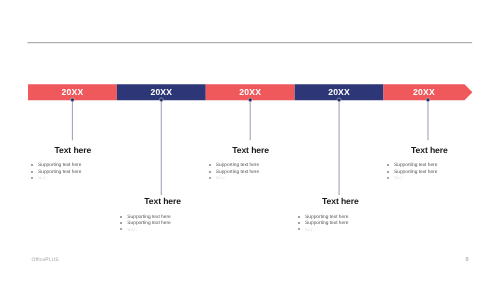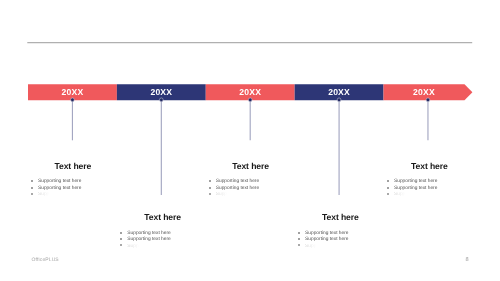--- a/index.html
+++ b/index.html
@@ -5,21 +5,21 @@
   html,body{margin:0;padding:0;background:#fff;}
   body{width:500px;height:281px;background:#fff;font-family:"Liberation Sans",sans-serif;
        overflow:hidden;position:relative;-webkit-font-smoothing:antialiased;text-rendering:geometricPrecision;}
   .slide{position:absolute;left:0;top:0;width:500px;height:281px;background:#fff;border-radius:25px;}
   .divider{position:absolute;left:0;top:41.95px;}
   .tlsvg{position:absolute;left:0;top:0;}
   .tl-label{position:absolute;color:#ffffff;font-weight:bold;font-size:8.6px;letter-spacing:.2px;
             text-align:center;white-space:nowrap;transform:translateX(-50%);}
   .grp{position:absolute;width:120px;}
   .gtitle{font-size:8.6px;font-weight:bold;color:#1a1a1a;text-align:center;
-          letter-spacing:-.1px;white-space:nowrap;margin-top:16px;}
+          letter-spacing:-.1px;white-space:nowrap;}
   .bul{margin:8.3px 0 0 0;padding:0;list-style:none;}
   .bul li{font-size:4.82px;color:#4f4f4f;position:relative;padding-left:7.8px;
           line-height:6.45px;white-space:nowrap;}
   .bul li::before{content:"";position:absolute;left:0.8px;top:0.9px;width:2px;height:2px;
                   background:#818181;border-radius:50%;}
   .bul li.faded{color:#d6d6d6;overflow:hidden;box-sizing:border-box;max-width:19.4px;
                 -webkit-mask-image:linear-gradient(to right,#000 0 8.4px,rgba(0,0,0,.55) 14px,rgba(0,0,0,0) 19.4px);
                 mask-image:linear-gradient(to right,#000 0 8.4px,rgba(0,0,0,.55) 14px,rgba(0,0,0,0) 19.4px);}
   .bul li.faded::before{background:#8d8d8d;}
   .footer-logo{position:absolute;left:31.6px;top:257.2px;font-size:5.0px;color:#a8a8a8;letter-spacing:.12px;}

